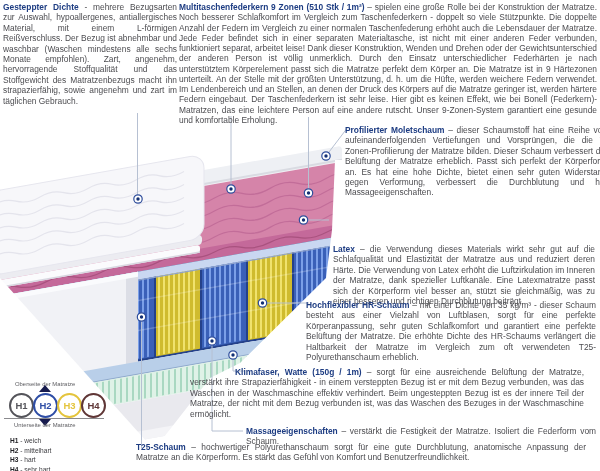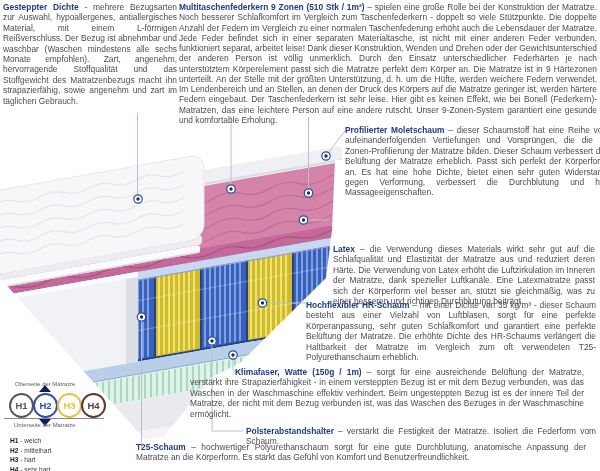--- a/index.html
+++ b/index.html
@@ -191,21 +191,21 @@
   <b class="h">Hochflexibler HR-Schaum</b>
   <span>–  mit einer Dichte von 35 kg/m³ - dieser Schaum besteht aus einer Vielzahl von Luftblasen, sorgt für eine perfekte Körperanpassung, sehr guten Schlafkomfort und garantiert eine perfekte Belüftung der Matratze. Die erhöhte Dichte des HR-Schaums verlängert die Haltbarkeit der Matratze im Vergleich zum oft verwendeten T25-Polyurethanschaum erheblich.</span>
 </div>
 
 <div class="para" style="left:190px;top:367px;width:394px;text-indent:45px;">
   <b class="h">Klimafaser, Watte (150g / 1m)</b>
   <span>–  sorgt für eine ausreichende Belüftung der Matratze, verstärkt ihre Strapazierfähigkeit - in einem versteppten Bezug ist er mit dem Bezug verbunden, was das Waschen in der Waschmaschine effektiv verhindert. Beim ungesteppten Bezug ist es der innere Teil der Matratze, der nicht mit dem Bezug verbunden ist, was das Waschen des Bezuges in der Waschmaschine ermöglicht.</span>
 </div>
 
 <div class="para" style="left:246px;top:426px;width:350px;">
-  <b class="h">Polsterabstandshalter</b>
+  <b class="h">Massageeigenschaften</b>
   <span>–  verstärkt die Festigkeit der Matratze. Isoliert die Federform vom Schaum.</span>
 </div>
 
 <div class="para" style="left:136px;top:442px;width:450px;">
   <b class="h">T25-Schaum</b>
   <span>–  hochwertiger Polyurethanschaum sorgt für eine gute Durchblutung, anatomische Anpassung der Matratze an die Körperform. Es stärkt das Gefühl von Komfort und Benutzerfreundlichkeit.</span>
 </div>
 
 <div class="zones">
   <div class="zlabel" style="left:11px;top:0;">Oberseite der Matratze</div>

